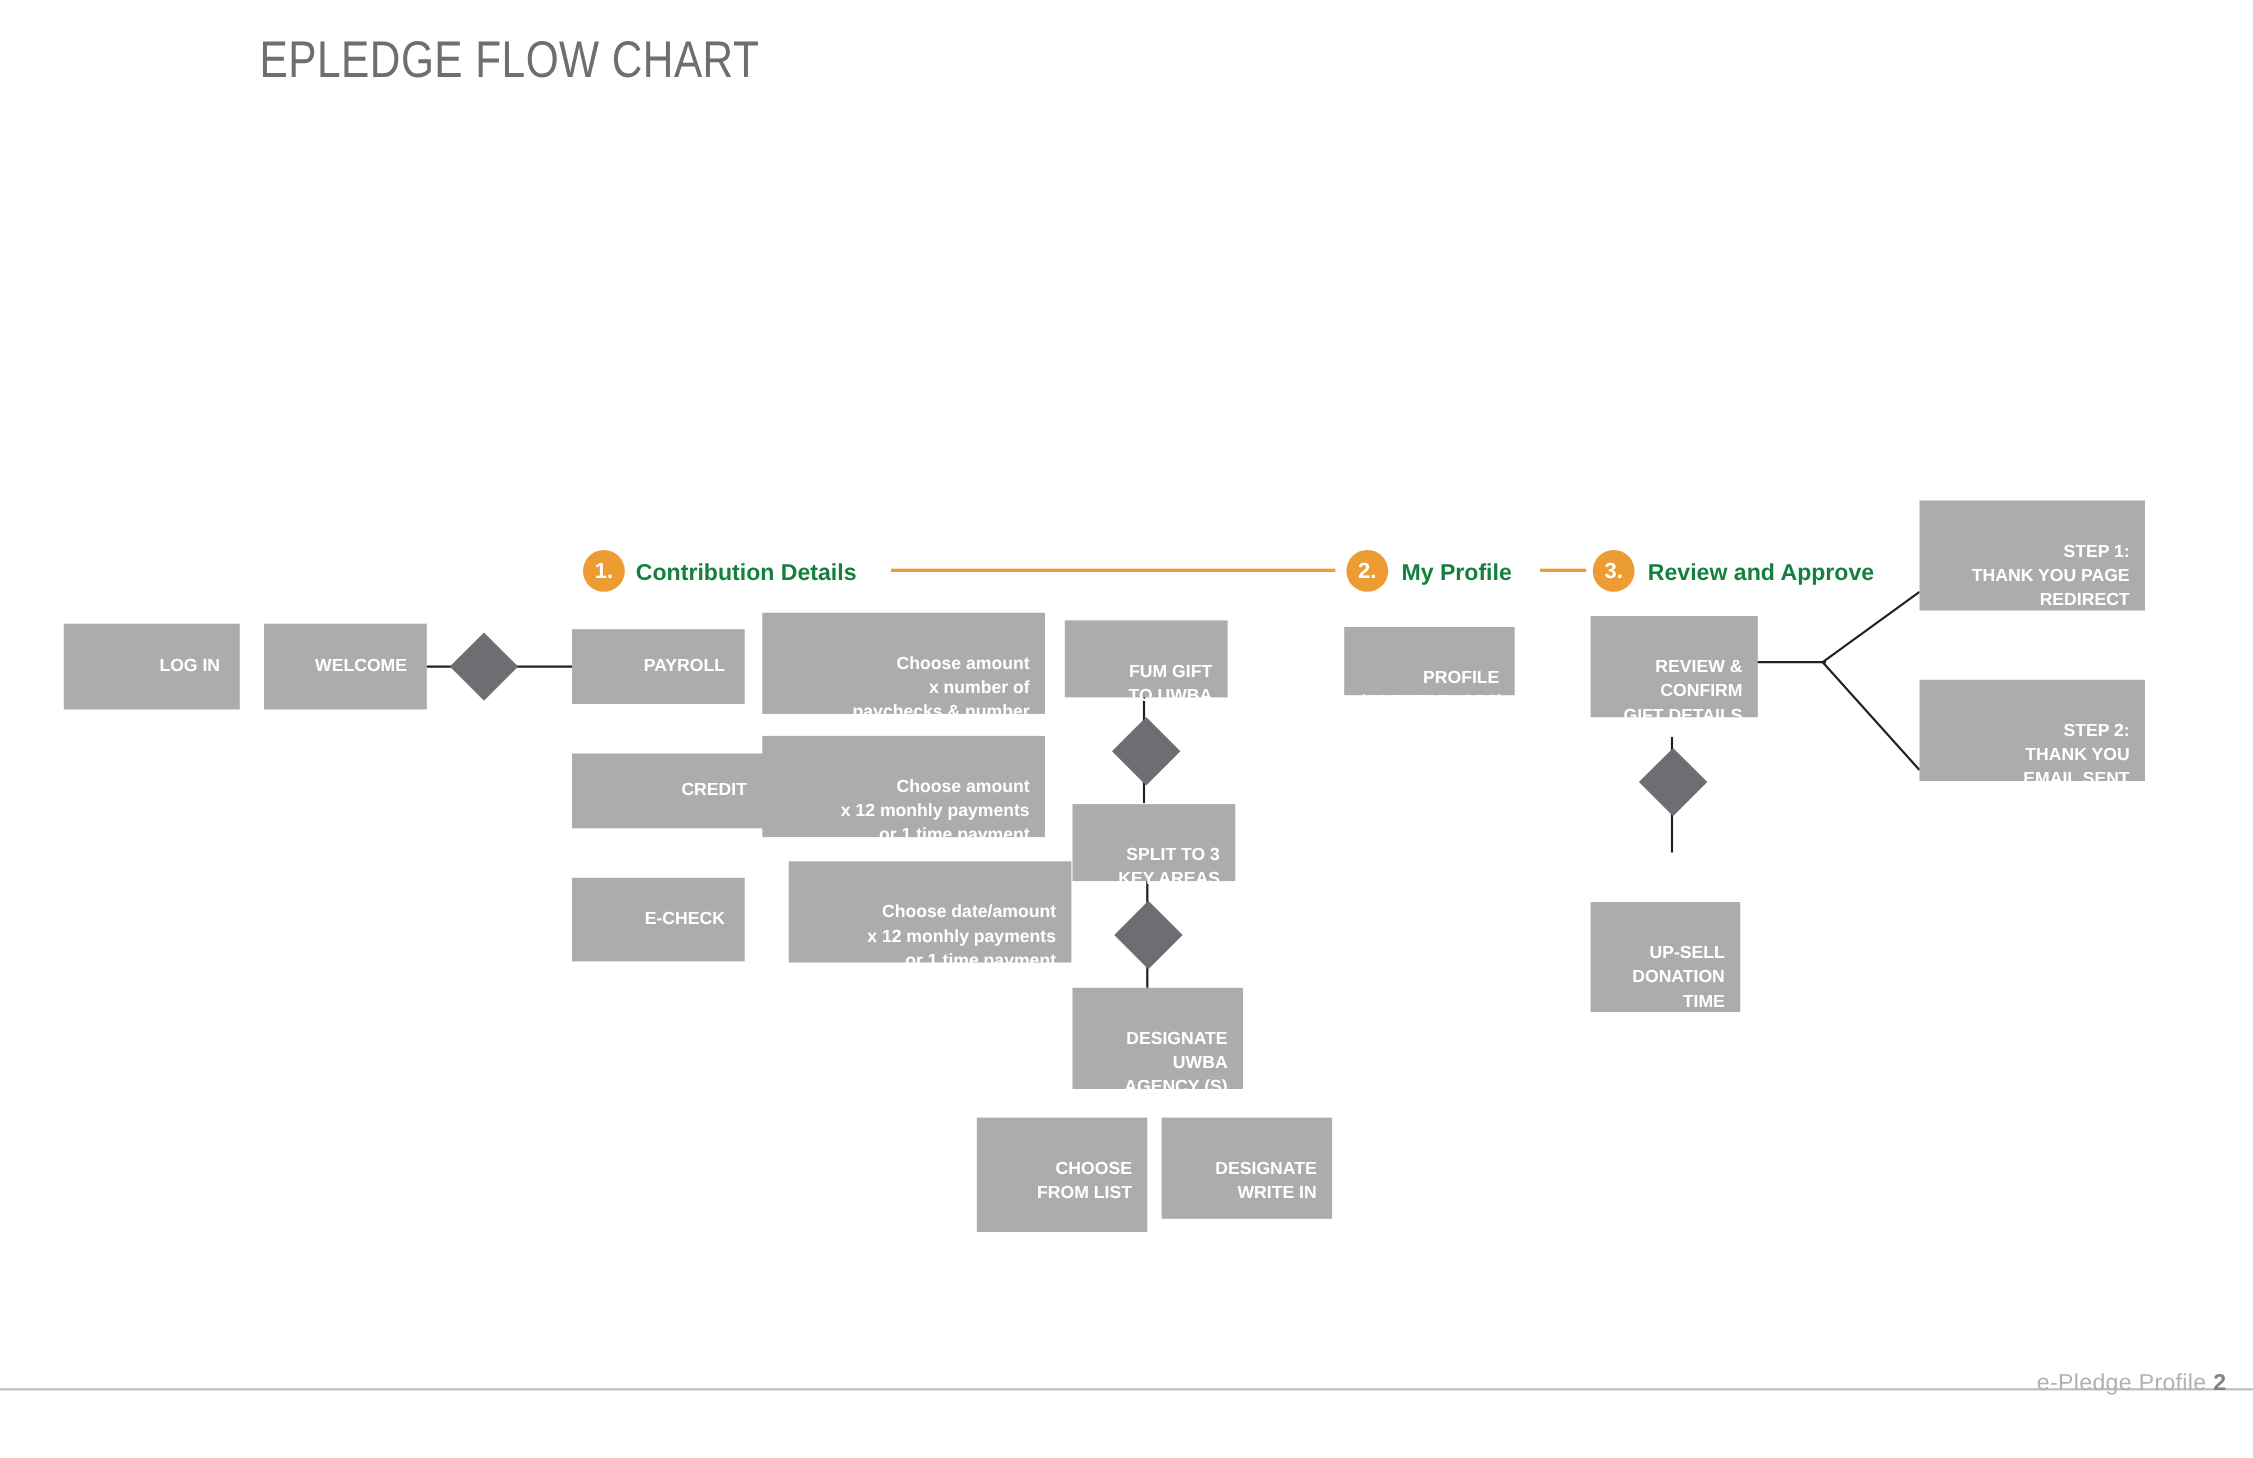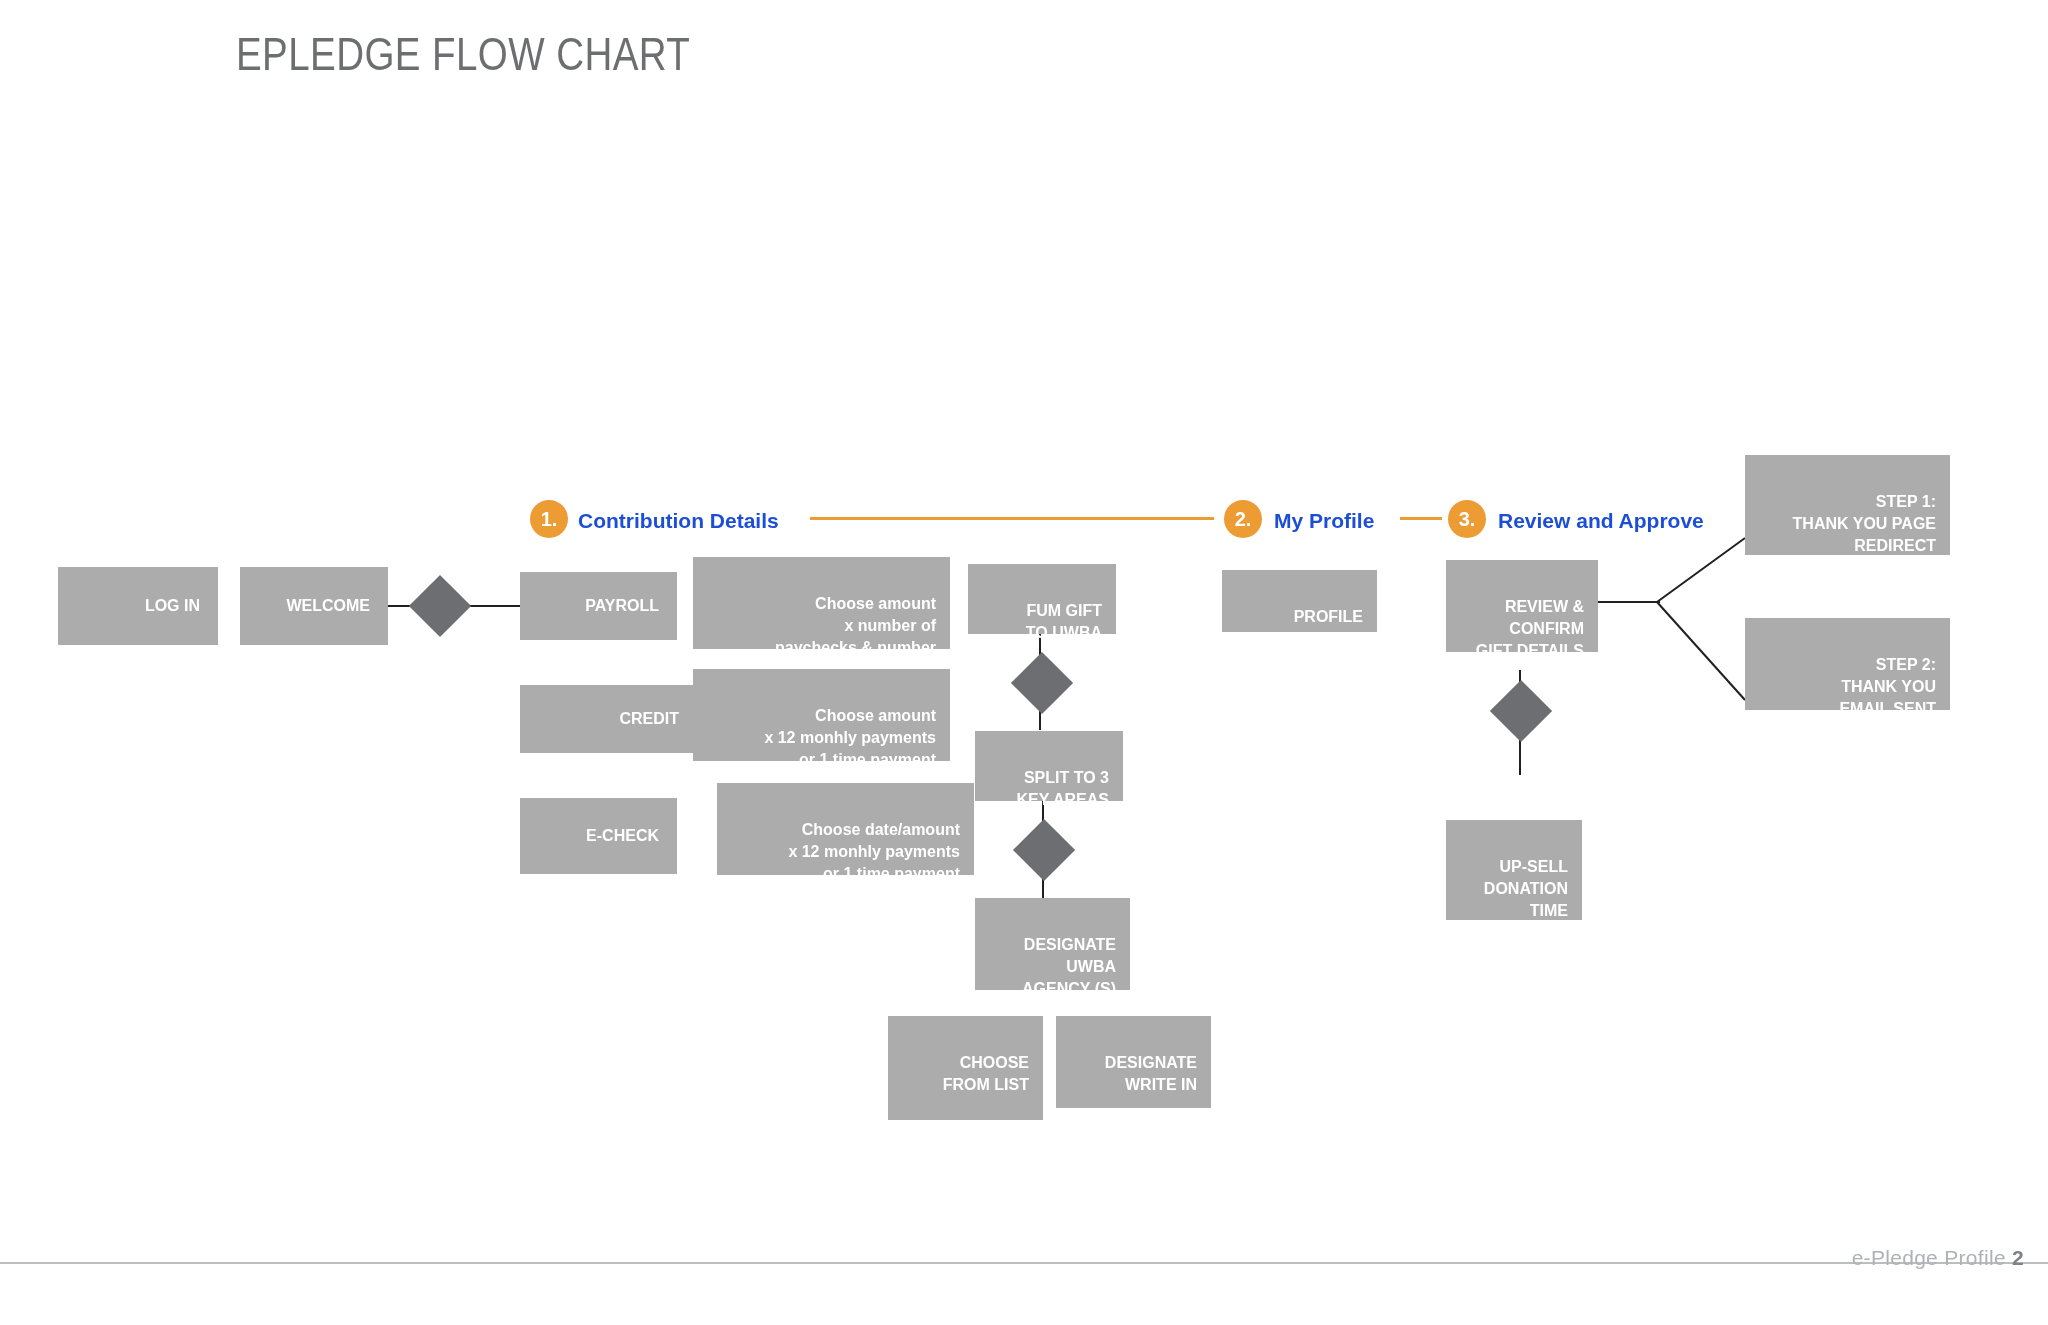--- a/index.html
+++ b/index.html
@@ -50,21 +50,21 @@
     font-weight: bold;
     display: flex;
     align-items: center;
     justify-content: center;
     line-height: 1;
   }
   .step-label {
     position: absolute;
     font-size: 21px;
     font-weight: bold;
-    color: #1d4ed8;
+    color: #15803d;
     white-space: nowrap;
     line-height: 1;
   }
   .step-rule {
     position: absolute;
     height: 3px;
     background: #ED9B33;
   }
 
   

